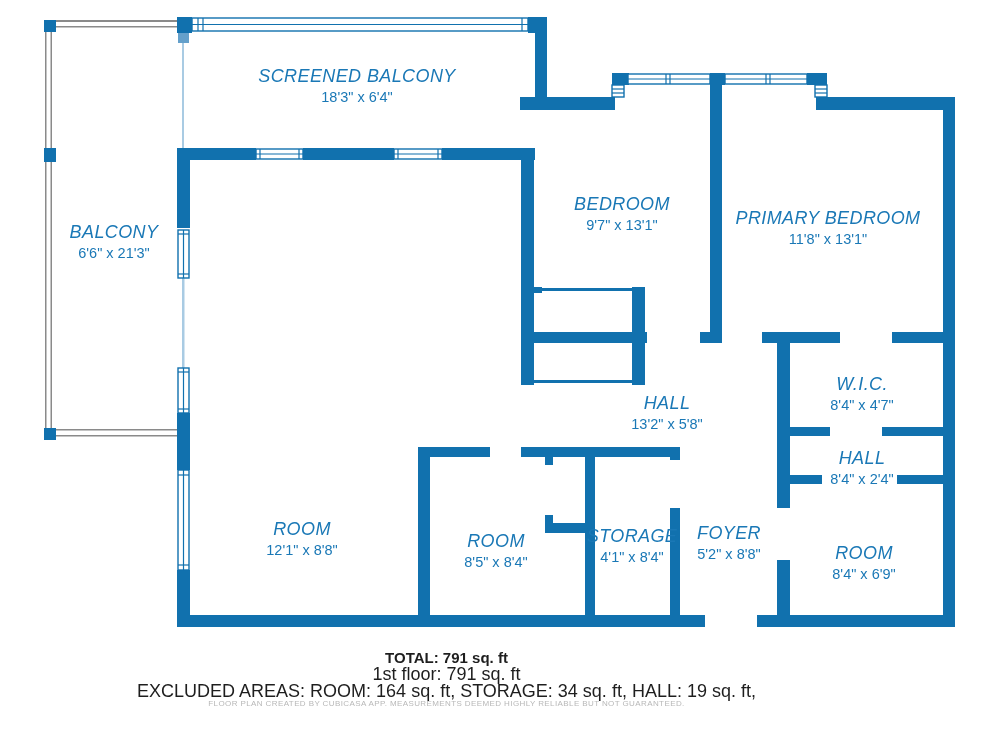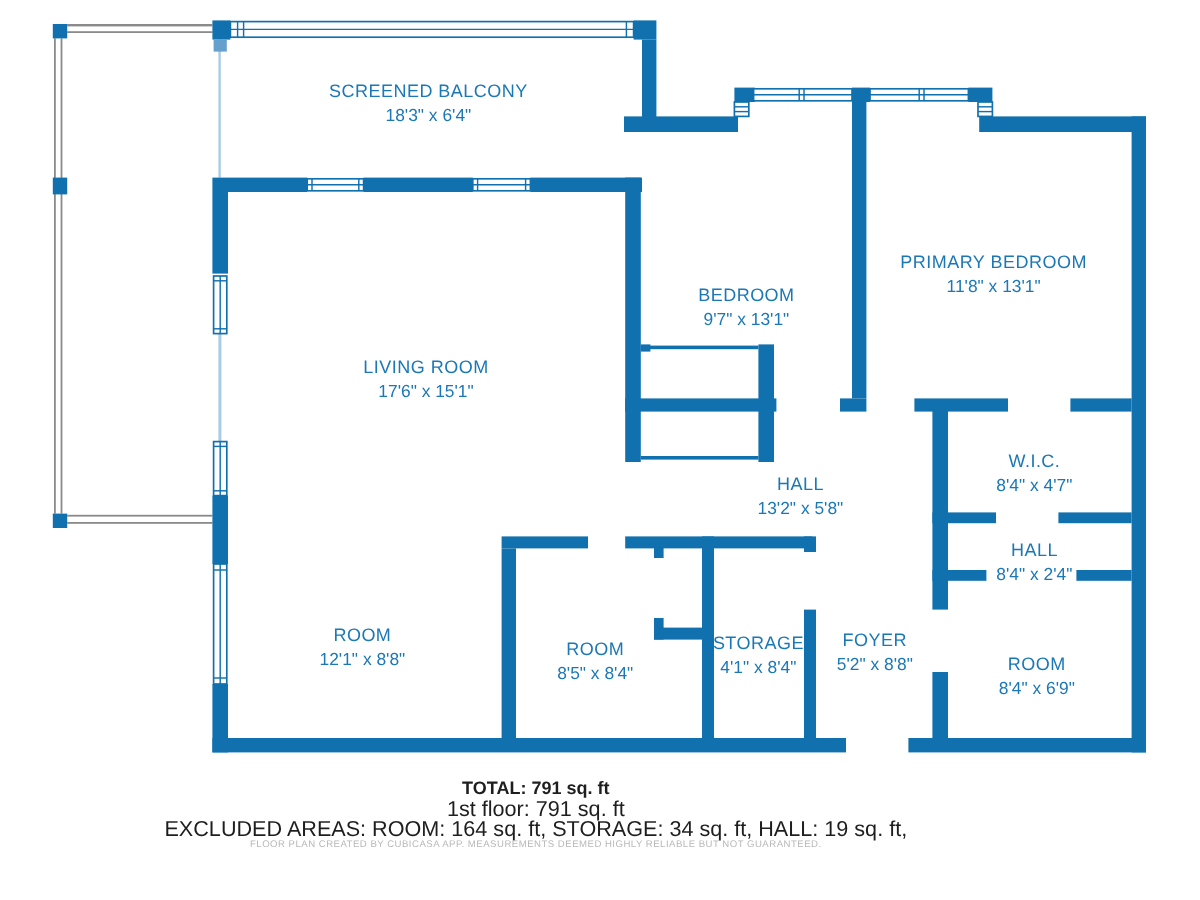--- a/index.html
+++ b/index.html
@@ -8,21 +8,21 @@
   .plan svg{position:absolute;left:0;top:0;}
   .w{fill:#1171ae;}
   .wl{fill:#64a0cb;}
   .rl{fill:#8a8a8a;}
   .cd{fill:#1171ae;}
   .sd{fill:#a9cbe3;}
   .win{fill:#ffffff;stroke:#1171ae;stroke-width:1.4;}
   .wline{stroke:#1171ae;stroke-width:1.2;fill:none;}
   .room-label{position:absolute;transform:translate(-50%,-50%);text-align:center;
               color:#1a78b6;white-space:nowrap;}
-  .room-label .rname{font-size:15px;line-height:21px;letter-spacing:.4px;}
+  .room-label .rname{font-size:18px;line-height:21px;letter-spacing:.4px;font-style:italic;}
   .room-label .rdims{font-size:14.5px;line-height:21px;}
   .summary{position:absolute;left:0;top:649px;width:893px;text-align:center;color:#1e1e1e;}
   .summary .s-total{font-size:15px;font-weight:bold;line-height:17px;}
   .summary .s-line{font-size:18px;line-height:16.5px;}
   .summary .s-disclaimer{font-size:8px;color:#b8b8b8;letter-spacing:.4px;}
 </style>
 </head>
 <body>
 
 <div class="plan">
@@ -150,25 +150,25 @@
       <rect class="win" x="815" y="85" width="12" height="12"></rect>
       <line class="wline" x1="815" y1="89" x2="827" y2="89"></line>
       <line class="wline" x1="815" y1="93" x2="827" y2="93"></line>
     </g>
   </svg>
 
   <div class="room-label" style="left:357px;top:87px;">
     <div class="rname">SCREENED BALCONY</div>
     <div class="rdims">18'3" x 6'4"</div>
   </div>
-  <div class="room-label" style="left:355px;top:317px;">
-    <div class="rname">LIVING ROOM</div>
-    <div class="rdims">17'6" x 15'1"</div>
-  </div>
-  <div class="room-label" style="left:622px;top:215px;margin-top:42px;">
+  <div class="room-label" style="left:114px;top:243px;">
+    <div class="rname">BALCONY</div>
+    <div class="rdims">6'6" x 21'3"</div>
+  </div>
+  <div class="room-label" style="left:622px;top:215px;">
     <div class="rname">BEDROOM</div>
     <div class="rdims">9'7" x 13'1"</div>
   </div>
   <div class="room-label" style="left:828px;top:229px;">
     <div class="rname">PRIMARY BEDROOM</div>
     <div class="rdims">11'8" x 13'1"</div>
   </div>
   <div class="room-label" style="left:862px;top:395px;">
     <div class="rname">W.I.C.</div>
     <div class="rdims">8'4" x 4'7"</div>

